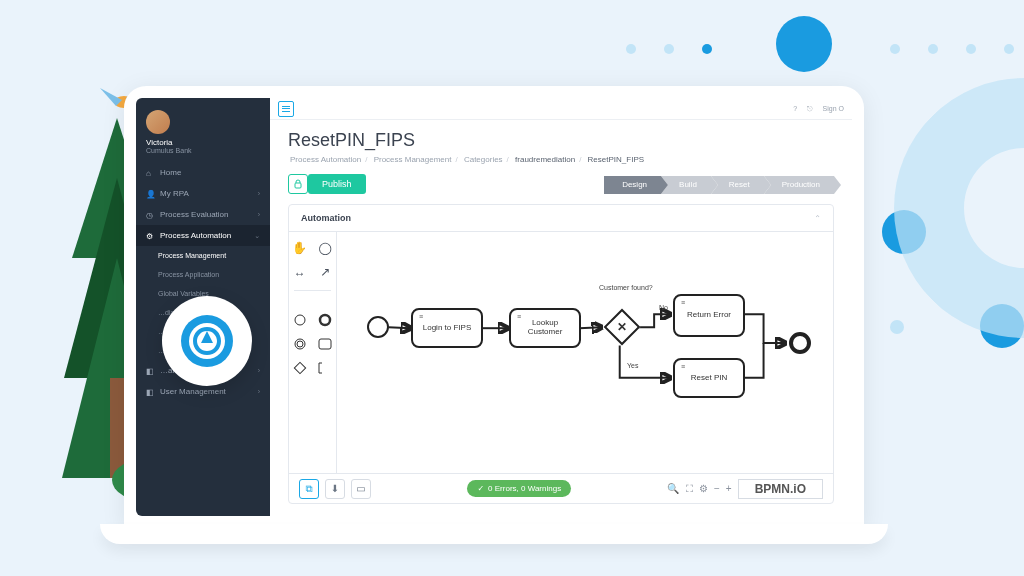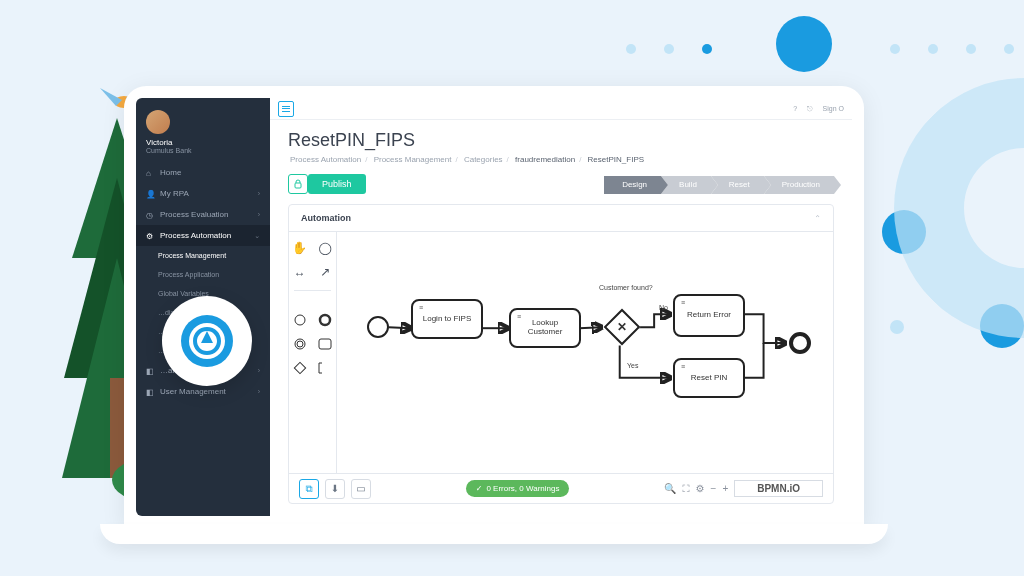--- a/index.html
+++ b/index.html
@@ -99,21 +99,21 @@
   .start-circle { position:absolute; width:22px; height:22px; border:2px solid #222; border-radius:50%; background:#fff;}
   .end-circle { position:absolute; width:22px; height:22px; border:4px solid #222; border-radius:50%; background:#fff;}
   .gateway { position:absolute; width:26px; height:26px; border:2px solid #222; background:#fff; transform:rotate(45deg); display:flex; align-items:center; justify-content:center;}
   .gateway span { transform:rotate(-45deg); font-size:12px; font-weight:bold;}
   .flow-label { position:absolute; font-size:7px; color:#444;}
   .card-foot { height:30px; border-top:1px solid #e4e8ee; display:flex; align-items:center; padding:0 10px; gap:6px;}
   .foot-btn { width:20px; height:20px; border:1px solid #d7dce3; border-radius:3px; display:flex; align-items:center; justify-content:center; font-size:10px; color:#6b7684;}
   .foot-btn.active { border-color:#1aa8e6; color:#1aa8e6;}
   .status-pill { margin:0 auto; background:#5cb85c; color:#fff; font-size:8px; padding:4px 10px; border-radius:999px; display:flex; align-items:center; gap:4px;}
   .foot-tools { display:flex; gap:6px; align-items:center; color:#8a919d; font-size:10px;}
-  .bpmn-logo { font-size:10px; font-weight:600; color:#555; border:1px solid #d7dce3; padding:2px 22px; }
+  .bpmn-logo { font-size:12px; font-weight:600; color:#555; border:1px solid #d7dce3; padding:2px 16px; }
   
   .badge {
     position:absolute; left:162px; top:296px; width:90px; height:90px; background:#fff; border-radius:50%; box-shadow:0 6px 18px rgba(0,0,0,0.15); display:flex; align-items:center; justify-content:center;
   }
   
   .tree1 { position:absolute; left:62px; top:118px; }
   .tree2 { position:absolute; left:126px; top:142px; }
   .trunk { fill:#8b5a3c; }
   .green { fill:#1e6b3a; }
   .darkgreen { fill:#145229; }
@@ -319,21 +319,21 @@
                   </defs>
               <line x1="52" y1="95" x2="74" y2="96" marker-end="url(#ah)"></line>
                   <line x1="146" y1="96" x2="172" y2="96" marker-end="url(#ah)"></line>
                   <line x1="244" y1="96" x2="266.615234375" y2="95" marker-end="url(#ah)"></line>
                   <polyline points="303.384765625,95 319.6923828125,95 319.6923828125,82 336,82" marker-end="url(#ah)"></polyline>
                   <polyline points="285,113.384765625 285,146 336,146" marker-end="url(#ah)"></polyline>
                   <polyline points="408,82 430,82 430,111 452,111" marker-end="url(#ah)"></polyline>
                   <polyline points="408,146 430,146 430,111"></polyline>
                 </svg>
               <div class="start-circle" id="start" style="left:30px; top:84px;"></div>
-              <div class="node" id="t1" style="left:74px; top:67px; width:72px; height:40px;">
+              <div class="node" id="t1" style="left:74px; top:76px; width:72px; height:40px;">
                   <span class="corner-doc"></span>
                   <span>Login to FIPS</span>
                 </div>
               <div class="node" id="t2" style="left:172px; top:76px; width:72px; height:40px;">
                   <span class="corner-doc"></span>
                   <span>Lookup Customer</span>
                 </div>
               <div class="flow-label" style="left:262px; top:52px;">Customer found?</div>
               <div class="gateway" id="gw" style="left:272px; top:82px;">
                   <span>✕</span>

